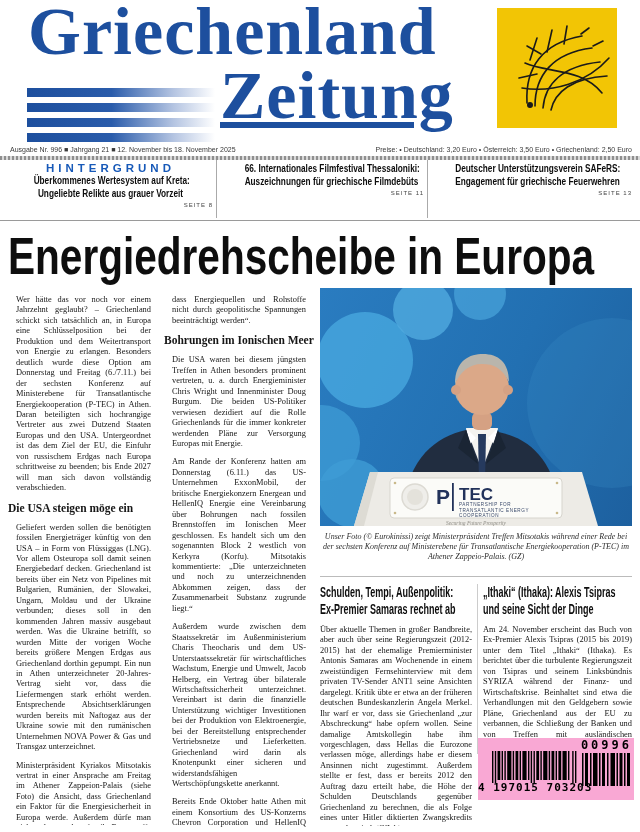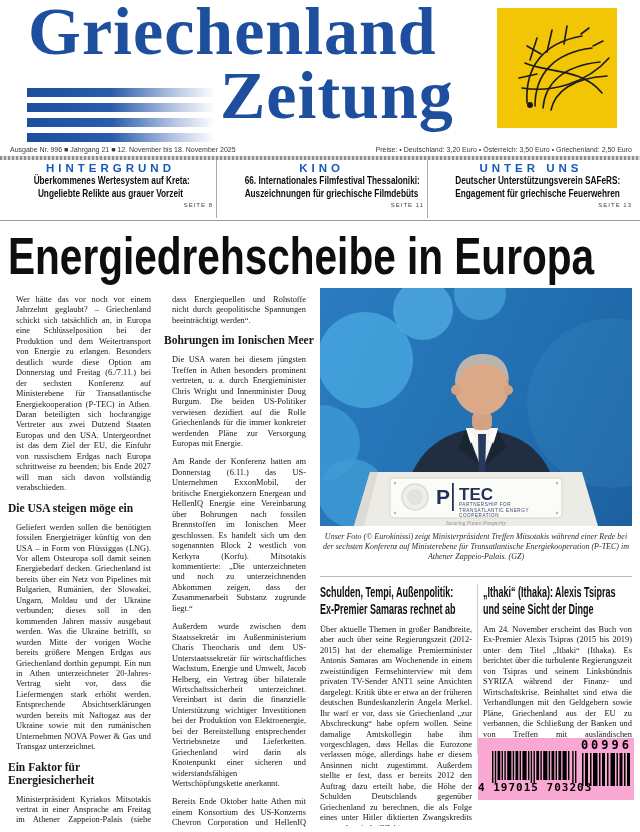--- a/index.html
+++ b/index.html
@@ -49,21 +49,21 @@
   .subbody{font-size:8.4px;line-height:10.45px;text-align:justify;color:#161616;}
 
   
   .bc-num{font-family:"DejaVu Sans Mono",monospace;font-weight:bold;color:#000;}
 </style>
 </head>
 <body>
 
 <div class="abs" style="left:0;top:0;width:640px;height:112px;">
   <div class="abs mast-title" style="left:28px;top:-8px;font-size:68px;">Griechenland</div>
-  <div class="abs mast-title" style="left:220px;top:56px;font-size:68px;">Zeitung</div>
+  <div class="abs mast-title" style="left:220px;top:56px;font-size:68px;text-decoration:underline;">Zeitung</div>
   <div class="abs stripe" style="left:27px;top:88px;width:188px;"></div>
   <div class="abs stripe" style="left:27px;top:103px;width:188px;"></div>
   <div class="abs stripe" style="left:27px;top:118px;width:188px;"></div>
   <div class="abs stripe" style="left:27px;top:133px;width:188px;"></div>
 
   <div class="abs logo-box" style="left:497px;top:8px;width:120px;height:120px;">
     <svg width="120" height="120" viewBox="0 0 120 120">
       <g fill="none" stroke="#1a1a1a" stroke-width="1.6" stroke-linecap="round">
         <path d="M30 95 C28 60 45 35 85 28"></path>
         <path d="M38 98 C38 68 55 45 95 40"></path>
@@ -90,42 +90,39 @@
 
 <div>
   <div class="teaser" style="left:8px;width:205px;">
     <div class="cat">HINTERGRUND</div>
     <span class="cond-line">Überkommenes Wertesystem auf Kreta:</span>
     <span class="cond-line">Ungeliebte Relikte aus grauer Vorzeit</span>
     <div class="page">SEITE 8</div>
   </div>
   <div class="vsep" style="left:216px;"></div>
   <div class="teaser" style="left:219px;width:205px;">
-    <div class="cat">KINO</div>
     <span class="cond-line">66. Internationales Filmfestival Thessaloniki:</span>
     <span class="cond-line">Auszeichnungen für griechische Filmdebüts</span>
     <div class="page">SEITE 11</div>
   </div>
   <div class="vsep" style="left:427px;"></div>
   <div class="teaser" style="left:430px;width:202px;">
-    <div class="cat">UNTER UNS</div>
     <span class="cond-line">Deutscher Unterstützungsverein SAFeRS:</span>
     <span class="cond-line">Engagement für griechische Feuerwehren</span>
     <div class="page">SEITE 13</div>
   </div>
   <div class="abs rule-thin" style="left:0;top:220px;width:640px;"></div>
 </div>
 
 <div class="abs headline" style="left:8px;top:226px;">Energiedrehscheibe in Europa</div>
 
 <div class="abs bodycol" style="left:8px;top:287px;width:151px;height:538px;">
   <p>Wer hätte das vor noch vor einem Jahrzehnt geglaubt? – Griechenland schickt sich tatsächlich an, in Europa eine Schlüsselposition bei der Produktion und dem Weitertransport von Energie zu erlangen. Besonders deutlich wurde diese Option am Donnerstag und Freitag (6./7.11.) bei der sechsten Konferenz auf Ministerebene für Transatlantische Energiekooperation (P-TEC) in Athen. Daran beteiligten sich hochrangige Vertreter aus zwei Dutzend Staaten Europas und den USA. Untergeordnet ist das dem Ziel der EU, die Einfuhr von russischem Erdgas nach Europa schrittweise zu beenden; bis Ende 2027 will man sich davon vollständig verabschieden.</p>
   <div class="subhead">Die USA steigen möge ein</div>
   <p>Geliefert werden sollen die benötigten fossilen Energieträger künftig von den USA – in Form von Flüssiggas (LNG). Vor allem Osteuropa soll damit seinen Energiebedarf decken. Griechenland ist bereits über ein Netz von Pipelines mit Bulgarien, Rumänien, der Slowakei, Ungarn, Moldau und der Ukraine verbunden; dieses soll in den kommenden Jahren massiv ausgebaut werden. Was die Ukraine betrifft, so wurden Mitte der vorigen Woche bereits größere Mengen Erdgas aus Griechenland dorthin gepumpt. Ein nun in Athen unterzeichneter 20-Jahres-Vertrag sieht vor, dass die Liefermengen stark erhöht werden. Entsprechende Absichtserklärungen wurden bereits mit Naftogaz aus der Ukraine sowie mit den rumänischen Unternehmen NOVA Power &amp; Gas und Transgaz unterzeichnet.</p>
-  <div class="subhead">Ein Faktor für Energiesicherheit</div>
   <p>Ministerpräsident Kyriakos Mitsotakis vertrat in einer Ansprache am Freitag im Athener Zappeion-Palais (siehe Foto) die Ansicht, dass Griechenland ein Faktor für die Energiesicherheit in Europa werde. Außerdem dürfe man nicht zulassen, dass fossile Brennstoffe aus Russland „durch die Hintertür über die Türkei“ nach Europa gelangen. Vor allem aber hob er die Intensivierung der Zusammenarbeit zwischen seinem Land und den USA im Energiebereich hervor. Beide Länder hätten „die grundlegende Verantwortung, ihre Bürger und Unternehmen mit Energie zu versorgen“, und man wolle „sicherstellen,</p>
 </div>
 
 <div class="abs bodycol" style="left:164px;top:287px;width:150px;height:540px;">
   <p>dass Energiequellen und Rohstoffe nicht durch geopolitische Spannungen beeinträchtigt werden“.</p>
   <div class="subhead">Bohrungen im Ionischen Meer</div>
   <p>Die USA waren bei diesem jüngsten Treffen in Athen besonders prominent vertreten, u. a. durch Energieminister Chris Wright und Innenminister Doug Burgum. Die beiden US-Politiker verwiesen dezidiert auf die Rolle Griechenlands für die immer konkreter werdenden Pläne zur Versorgung Europas mit Energie.</p>
   <p>Am Rande der Konferenz hatten am Donnerstag (6.11.) das US-Unternehmen ExxonMobil, der britische Energiekonzern Energean und HellenIQ Energie eine Vereinbarung über Bohrungen nach fossilen Brennstoffen im Ionischen Meer geschlossen. Es handelt sich um den sogenannten Block 2 westlich von Kerkyra (Korfu). Mitsotakis kommentierte: „Die unterzeichneten und noch zu unterzeichnenden Abkommen zeigen, dass der Zusammenarbeit Substanz zugrunde liegt.“</p>
   <p>Außerdem wurde zwischen dem Staatssekretär im Außenministerium Charis Theocharis und dem US-Unterstaatssekretär für wirtschaftliches Wachstum, Energie und Umwelt, Jacob Helberg, ein Vertrag über bilaterale Wirtschaftssicherheit unterzeichnet. Vereinbart ist darin die finanzielle Unterstützung wichtiger Investitionen bei der Produktion von Elektroenergie, bei der Bereitstellung entsprechender Vertriebsnetze und Lieferketten. Griechenland wird darin als Knotenpunkt einer sicheren und widerstandsfähigen Wertschöpfungskette anerkannt.</p>
   <p>Bereits Ende Oktober hatte Athen mit einem Konsortium des US-Konzerns Chevron Corporation und HellenIQ Energy Ministerialdekrete unterschrieben, worin diese zum bevorzugten Investor für die Erforschung von Kohlenwasserstoffen im Meeresgebiet südlich vor der Peloponnes und südlich vor Kreta erklärt werden. In der Folge sollen entsprechende Pachtverträge unterzeichnet und vom Parlament ratifiziert werden. Allein in der Region von Kreta sollen Schätzungen zufolge bis zu 280 Milliarden Kubikmeter Gas lagern – das könnte den griechischen Energiebedarf für Jahrzehnte decken und wäre nicht zuletzt auch eine Option für den Export.</p>

